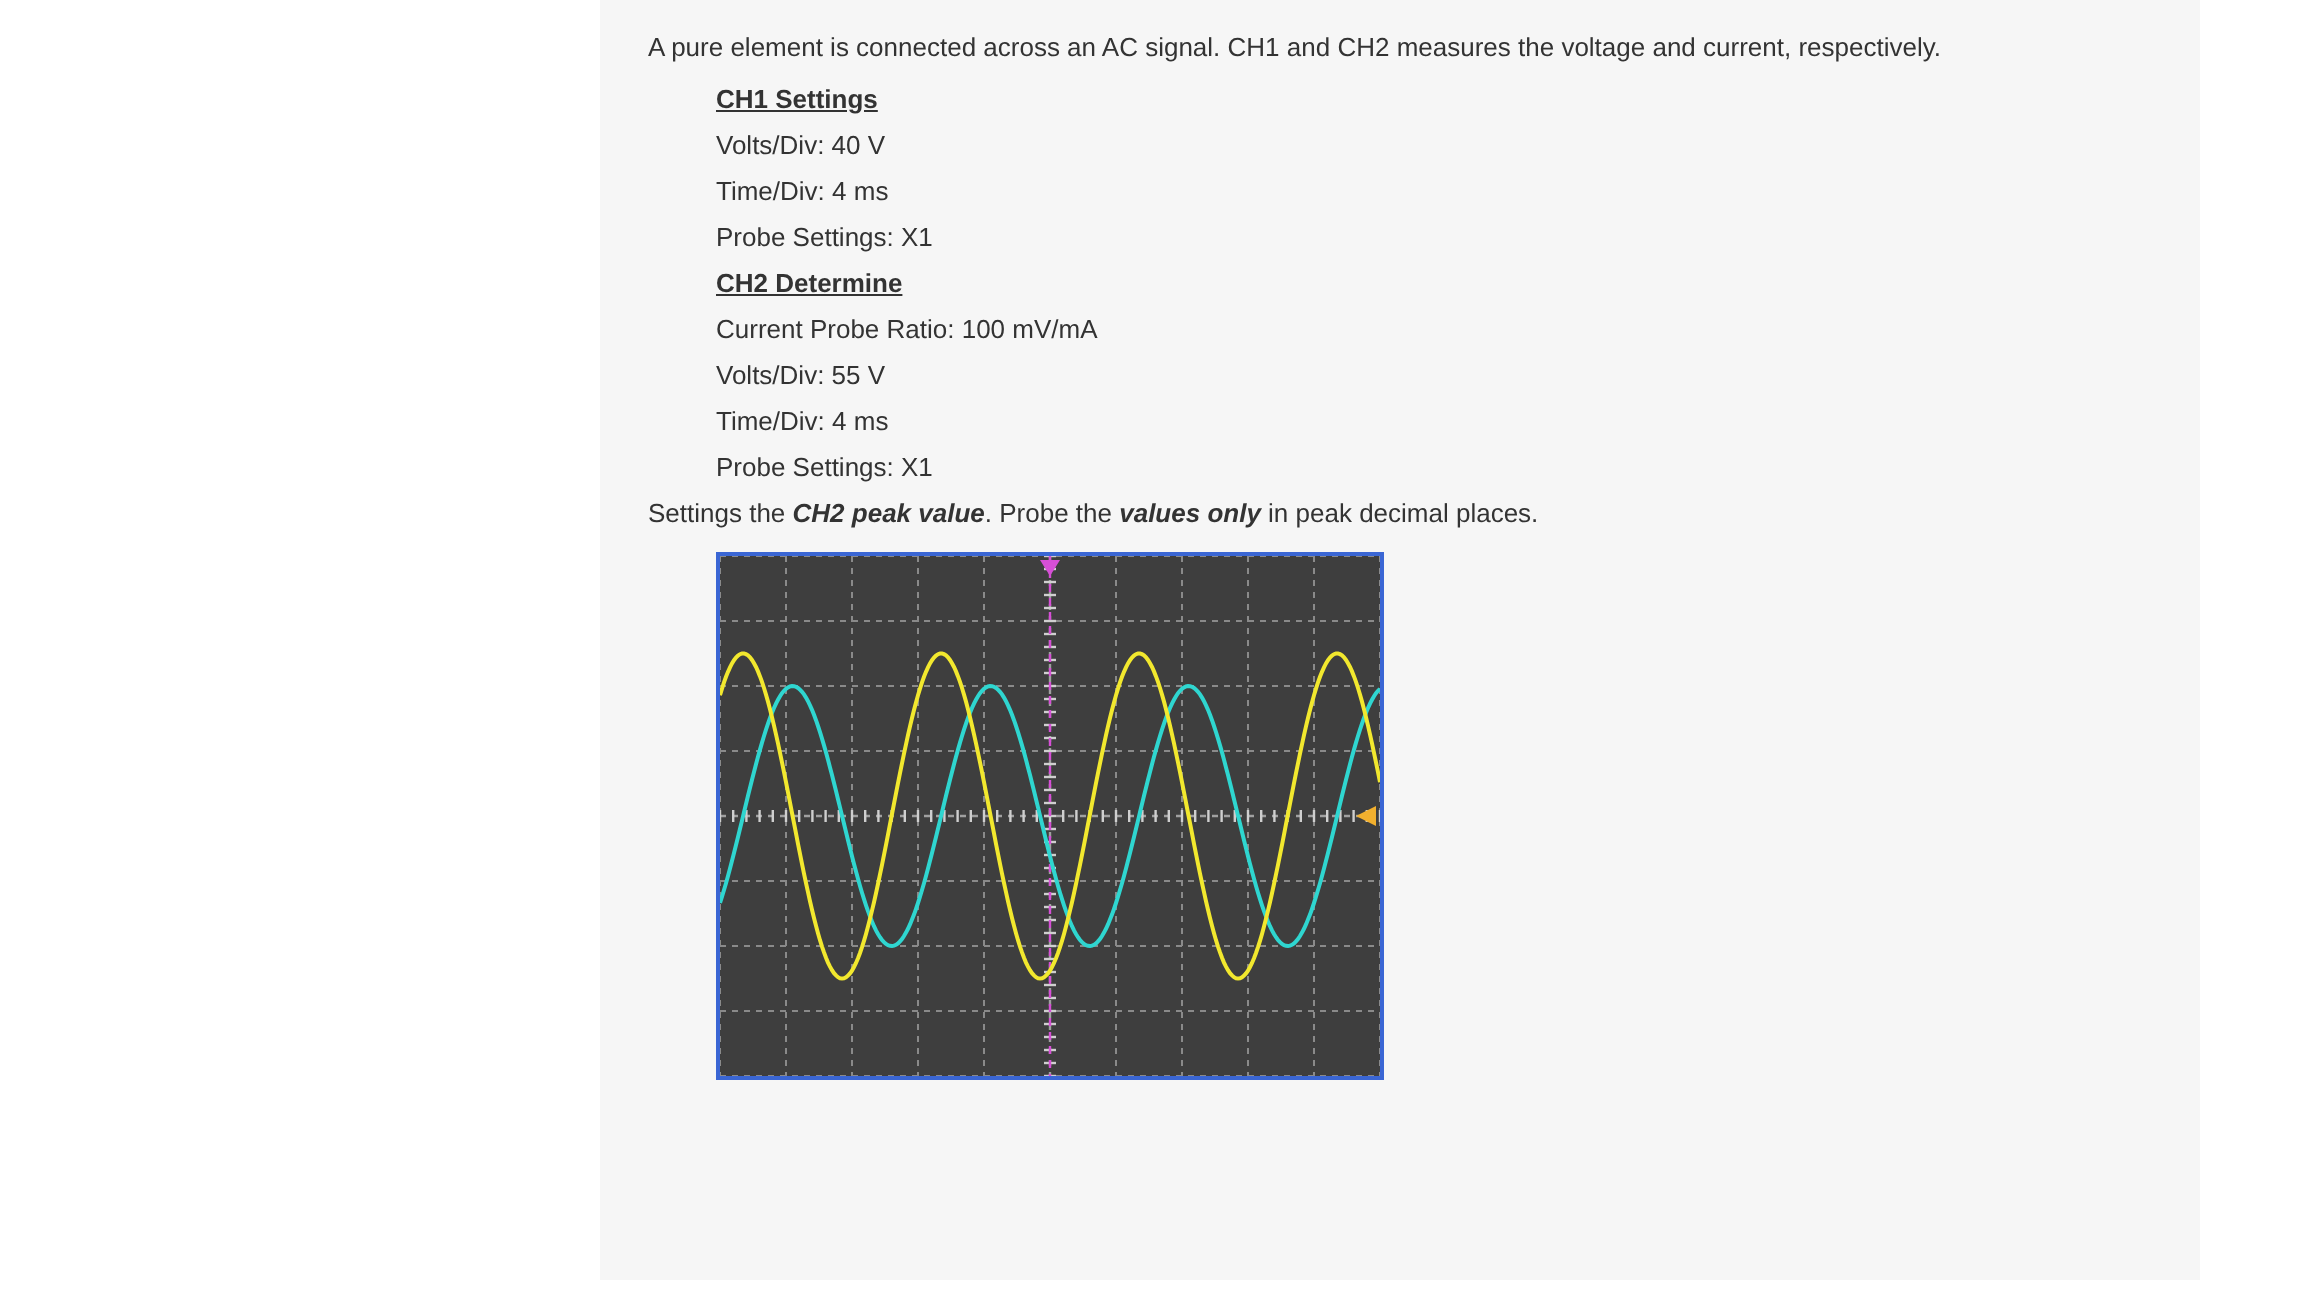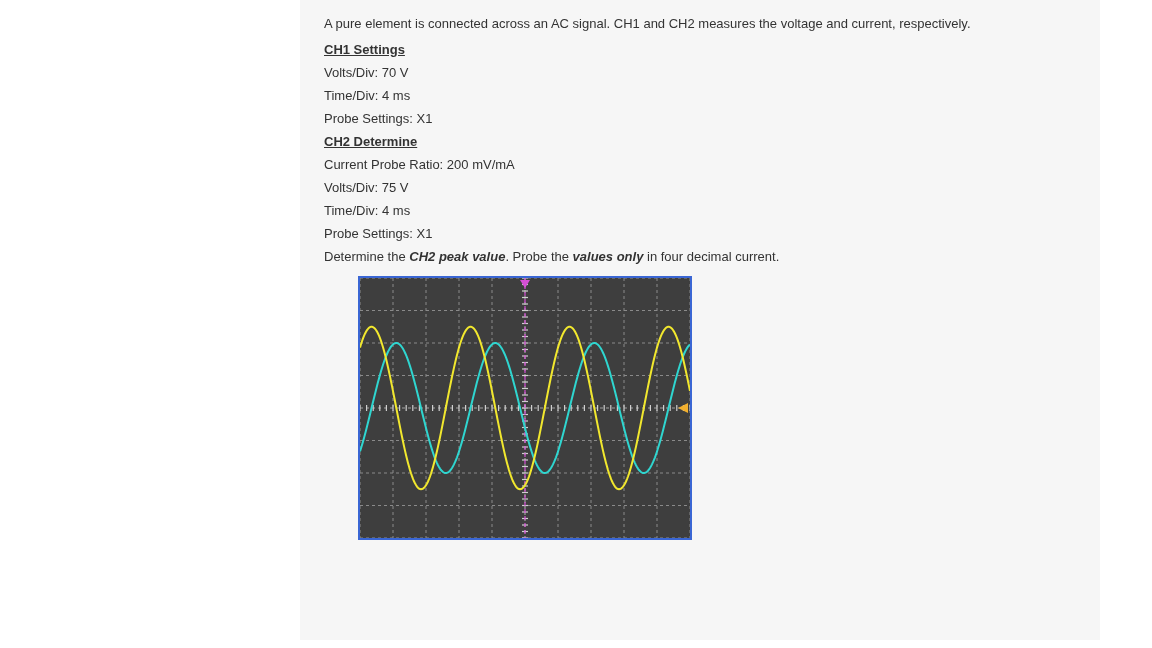--- a/index.html
+++ b/index.html
@@ -24,20 +24,21 @@
     height: 640px;
     background: #f6f6f6;
     box-sizing: border-box;
     padding: 14px 24px 18px 24px;
   }
   .intro {
     margin: 0 0 6px 0;
     line-height: 1.5;
   }
   .settings {
+    margin-left: 34px;
   }
   .sec-title {
     font-weight: bold;
     text-decoration: underline;
     margin: 8px 0 4px 0;
   }
   .row {
     margin: 8px 0;
   }
   .bold { font-weight: bold; font-style: italic; }
@@ -71,33 +72,33 @@
 </head>
 <body>
 
 <div class="page">
   <div class="panel">
 
     <p class="intro">A pure element is connected across an AC signal. CH1 and CH2 measures the voltage and current, respectively.</p>
 
     <div class="settings">
       <div class="sec-title">CH1 Settings</div>
-      <div class="row">Volts/Div: 70 V</div>
+      <div class="row">Volts/Div: 40 V</div>
       <div class="row">Time/Div: 4 ms</div>
       <div class="row">Probe Settings: X1</div>
 
       <div class="sec-title">CH2 Determine</div>
-      <div class="row">Current Probe Ratio: 200 mV/mA</div>
-      <div class="row">Volts/Div: 75 V</div>
+      <div class="row">Current Probe Ratio: 100 mV/mA</div>
+      <div class="row">Volts/Div: 55 V</div>
       <div class="row">Time/Div: 4 ms</div>
       <div class="row">Probe Settings: X1</div>
     </div>
 
     <p class="question">
-      <span>Determine the </span><span class="bold">CH2 peak value</span><span>. Probe the </span><span class="bold">values only</span><span> in four decimal current.</span>
+      <span>Settings the </span><span class="bold">CH2 peak value</span><span>. Probe the </span><span class="bold">values only</span><span> in peak decimal places.</span>
     </p>
 
     <div class="scope-wrap">
       <svg viewBox="0 0 330 260" preserveAspectRatio="none">
         <g id="grid">
             <line x1="0" x2="0" y1="0" y2="260" class="grid-line"></line>
             <line x1="33" x2="33" y1="0" y2="260" class="grid-line"></line>
             <line x1="66" x2="66" y1="0" y2="260" class="grid-line"></line>
             <line x1="99" x2="99" y1="0" y2="260" class="grid-line"></line>
             <line x1="132" x2="132" y1="0" y2="260" class="grid-line"></line>

